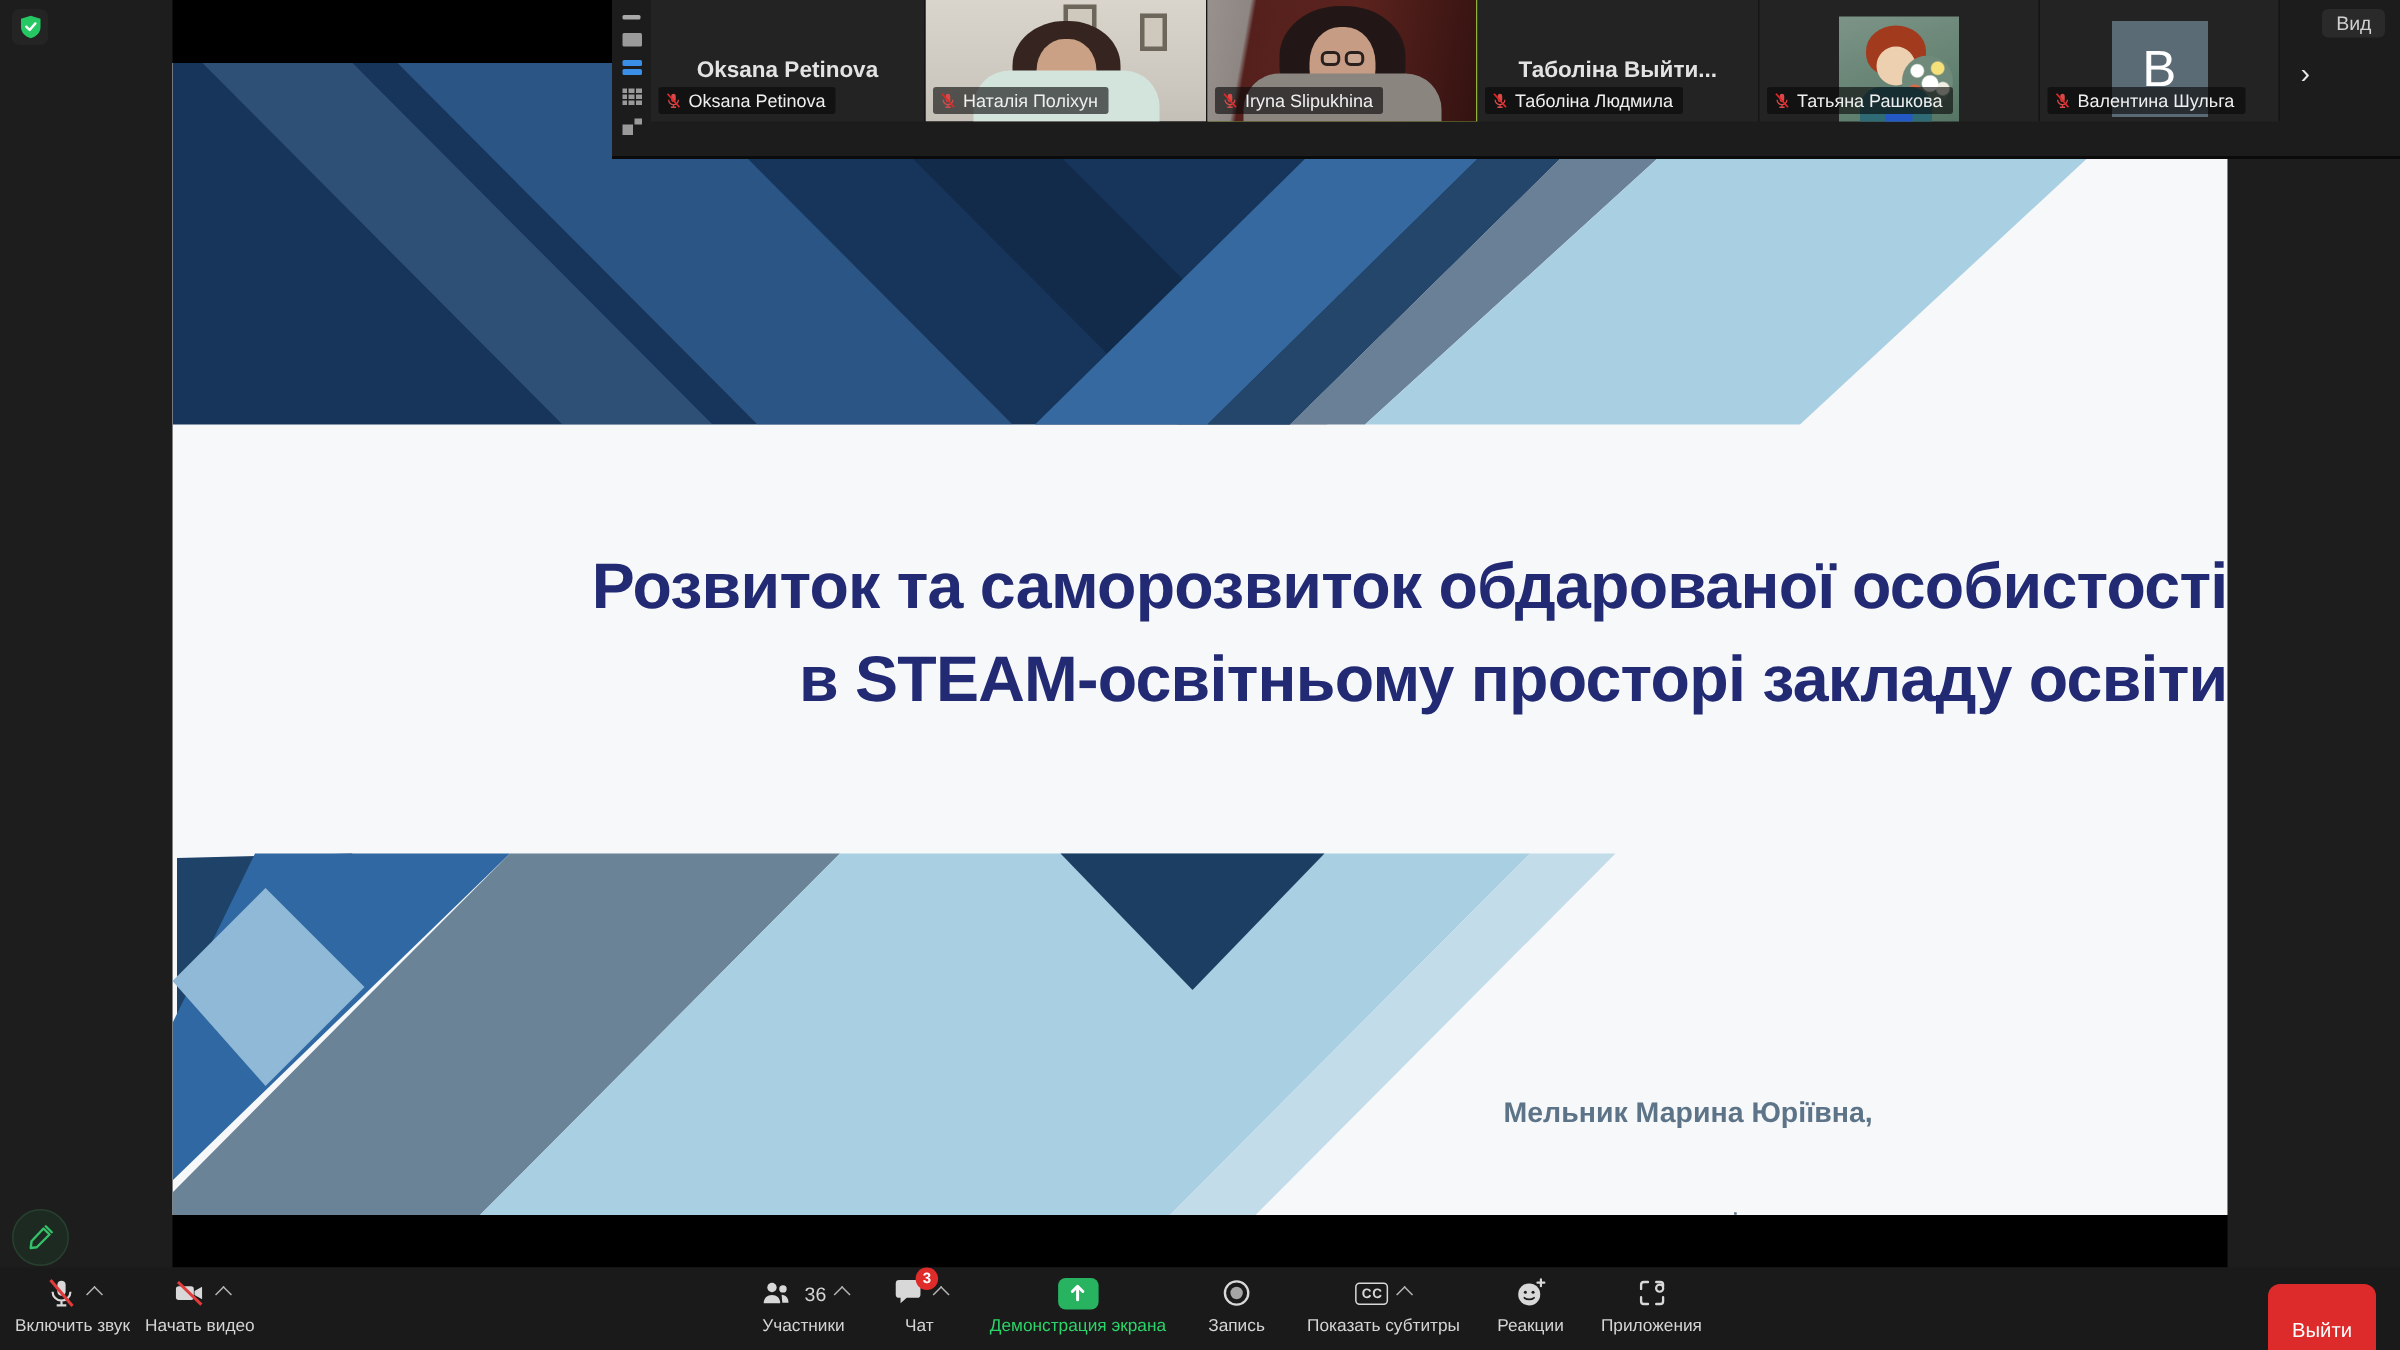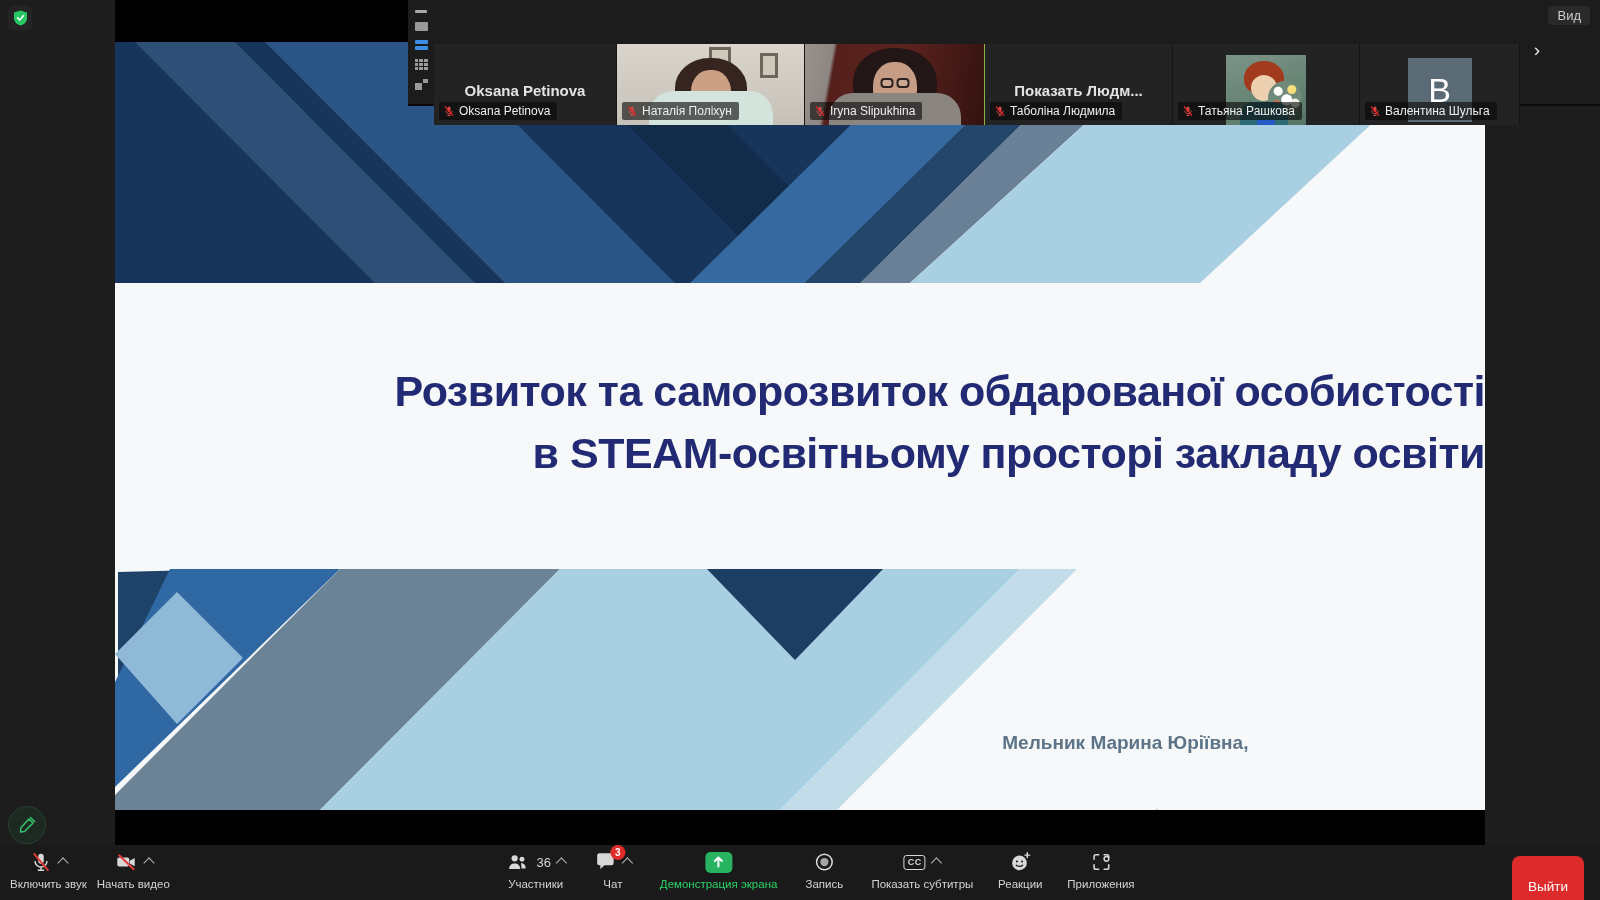--- a/index.html
+++ b/index.html
@@ -30,21 +30,21 @@
   .vc-speaker { width:13px; height:9px; background:#9a9a9a; border-radius:1px; }
   .vc-strip { width:13px; height:10px; display:flex; flex-direction:column; gap:2px; }
   .vc-strip i { display:block; height:4px; background:#3a8ee6; border-radius:1px; }
   .vc-grid { width:13px; height:11px; display:grid; grid-template-columns:repeat(3,1fr); gap:1px; }
   .vc-grid i { background:#9a9a9a; }
   .vc-float { position:relative; width:13px; height:11px; }
   .vc-float i { position:absolute; background:#9a9a9a; }
   .vc-float i:nth-child(1){ left:0; bottom:0; width:7px; height:7px; }
   .vc-float i:nth-child(2){ right:0; top:0; width:5px; height:4px; }
   .tiles { display:flex; height:104px; }
-  .tile { position:relative; height:81px; background:#232323; border-right:1px solid #151515; overflow:hidden;margin-top:44px; }
+  .tile { position:relative; height:81px; background:#232323; border-right:1px solid #151515; overflow:hidden; }
   .tile.active { outline:2px solid #8db33c; outline-offset:-2px; }
   .tile-name-center { position:absolute; left:0; top:38px; width:100%; text-align:center; color:#e3e3e3; font-size:15px; font-weight:700; }
   .name-chip { position:absolute; left:5px; bottom:5px; display:flex; align-items:center; gap:4px;
                background:rgba(8,8,8,.62); padding:2px 7px 2px 4px; border-radius:2px; color:#efefef; font-size:12px; white-space:nowrap; }
   .letter-avatar { position:absolute; left:50%; top:14px; transform:translateX(-50%); width:64px; height:64px; background:#5a6b75;
                    display:flex; align-items:center; justify-content:center; color:#fff; font-size:34px; }
   
   .video-room { position:absolute; inset:0; background:linear-gradient(180deg,#d9d5cc 0%,#ccc8bf 70%,#c4c0b8 100%); }
   .video-room .frame1 { position:absolute; left:92px; top:3px; width:22px; height:30px; background:#cfc9bd; border:3px solid #6c665b; }
   .video-room .frame2 { position:absolute; right:26px; top:9px; width:18px; height:25px; background:#cfc9bd; border:3px solid #6c665b; }
@@ -228,21 +228,21 @@
           <svg width="12" height="12" viewBox="0 0 24 24">
             <rect x="9" y="3" width="6" height="11" rx="3" fill="#d84a4a"></rect>
             <path d="M5.5 11 a6.5 6.5 0 0 0 13 0 M12 17.5 V21 M8.5 21 h7" stroke="#d84a4a" stroke-width="1.7" fill="none"></path>
             <line x1="4" y1="3" x2="20" y2="21" stroke="#e02828" stroke-width="2.4"></line>
           </svg>
           <span>Iryna Slipukhina</span>
         </div>
       </div>
 
       <div class="tile" style="width:188px">
-        <div class="tile-name-center">Показать Людм...</div>
+        <div class="tile-name-center">Таболіна Выйти...</div>
         <div class="name-chip">
           <svg width="12" height="12" viewBox="0 0 24 24">
             <rect x="9" y="3" width="6" height="11" rx="3" fill="#d84a4a"></rect>
             <path d="M5.5 11 a6.5 6.5 0 0 0 13 0 M12 17.5 V21 M8.5 21 h7" stroke="#d84a4a" stroke-width="1.7" fill="none"></path>
             <line x1="4" y1="3" x2="20" y2="21" stroke="#e02828" stroke-width="2.4"></line>
           </svg>
           <span>Таболіна Людмила</span>
         </div>
       </div>
 

